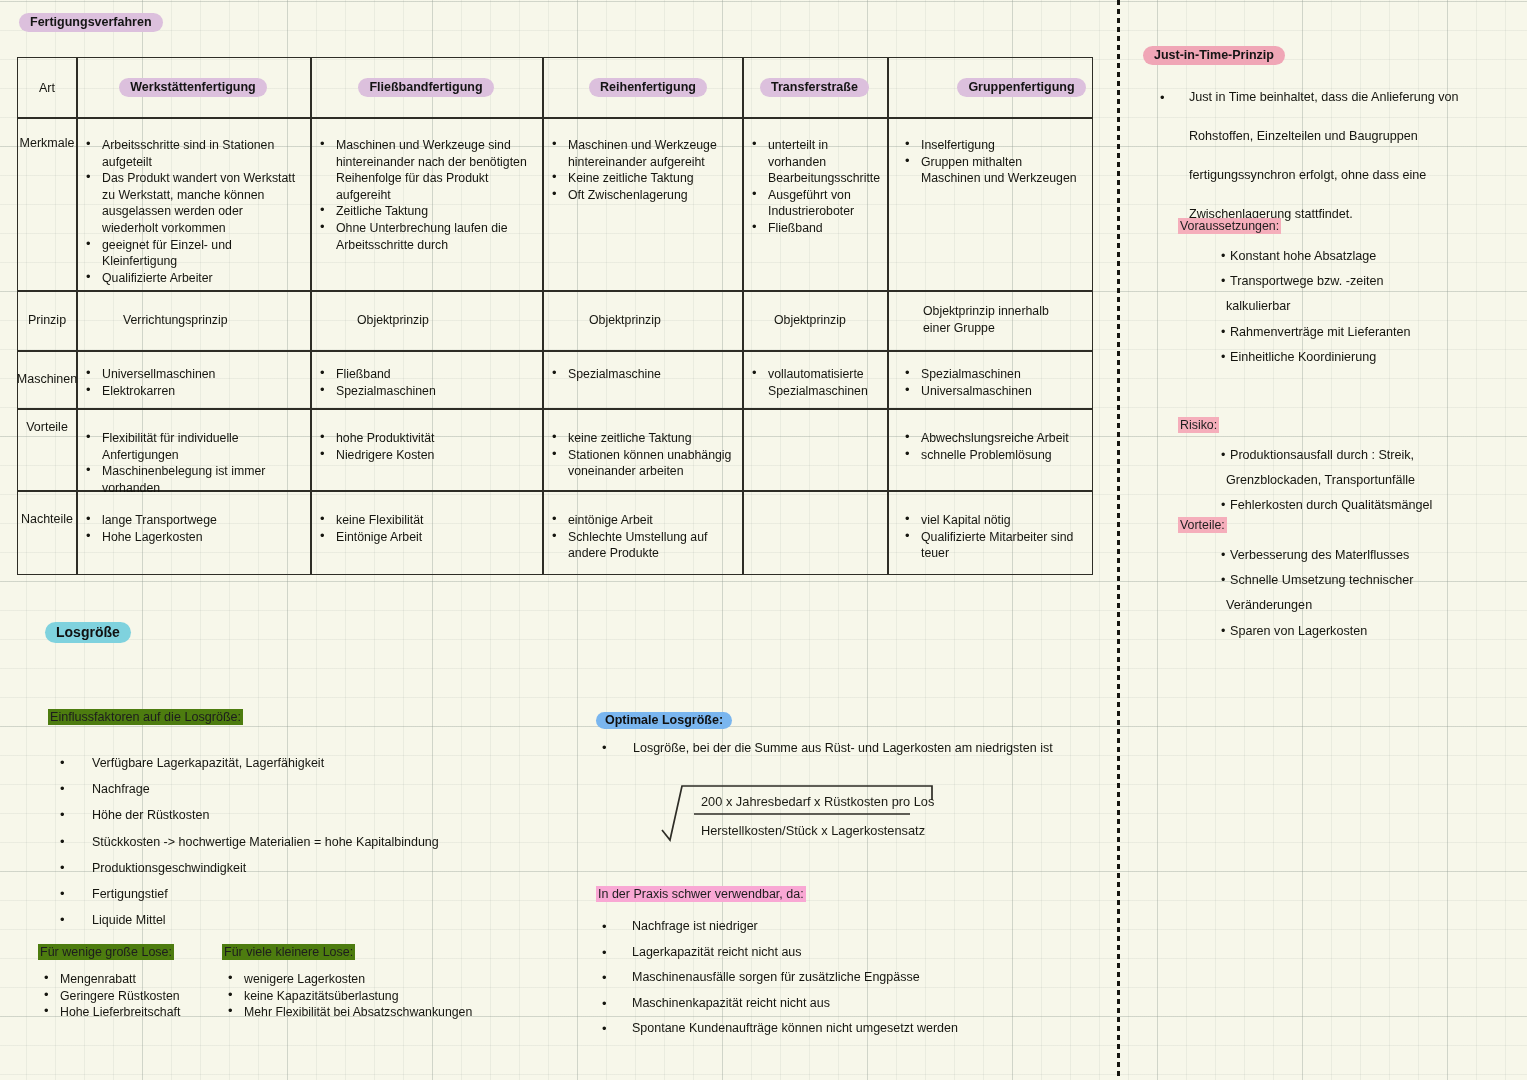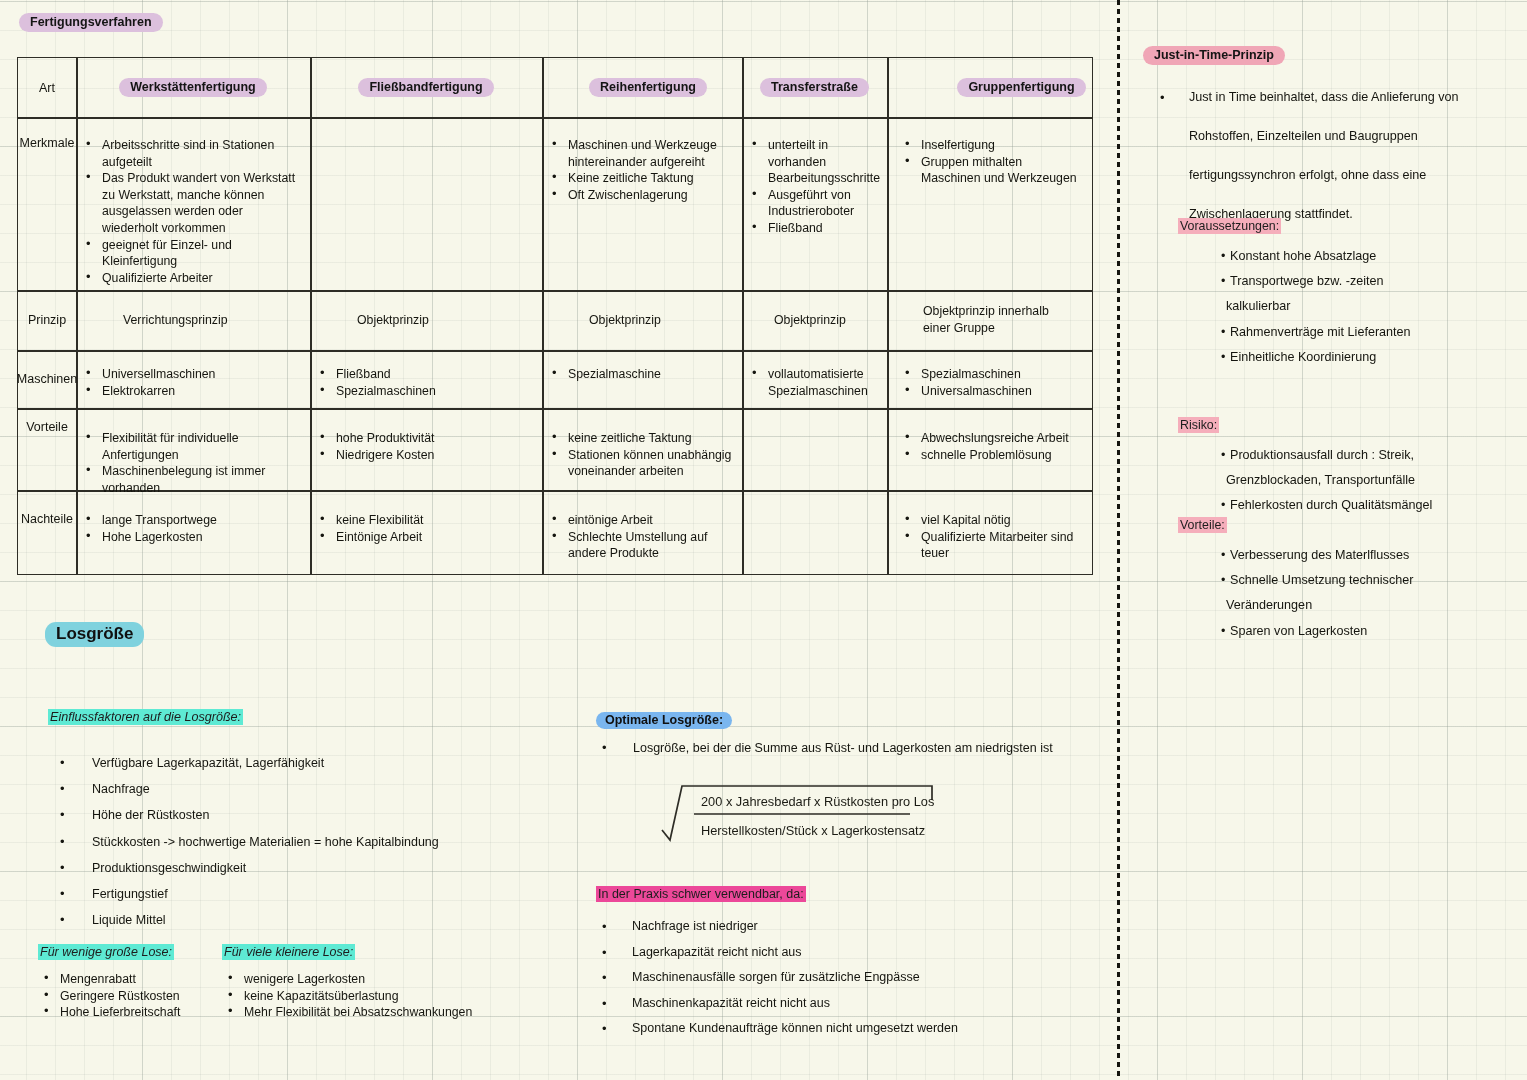--- a/index.html
+++ b/index.html
@@ -28,22 +28,22 @@
   
   .pill{
     display:inline-block;border-radius:11px;padding:2px 11px 3px;
     font-weight:bold;line-height:1.15;
   }
   .pill-purple{background:#dcc0dd;color:#141414;}
   .pill-teal{background:#7fd2de;color:#101010;}
   .pill-pink{background:#f0a6b6;color:#141414;}
   .pill-blue{background:#7ab6ef;color:#101010;}
   .hl{display:inline;padding:1px 2px;}
-  .hl-mint{background:#5eead4;font-style:italic;}
-  .hl-blue{background:#ec4899;}
+  .hl-mint{background:#4d7c0f;}
+  .hl-blue{background:#f9a8d4;}
   .hl-pink{background:#f5aebb;}
 
   
   #tbl{
     position:absolute;left:17px;top:57px;width:1076px;height:518px;
     border:1.6px solid #2e2d26;box-sizing:border-box;
   }
   .vline{position:absolute;top:0;bottom:0;width:1.6px;background:#2e2d26;}
   .hline{position:absolute;left:0;right:0;height:1.6px;background:#2e2d26;}
   .cell{position:absolute;box-sizing:border-box;}
@@ -61,21 +61,21 @@
   ul.b li{
     position:relative;padding-left:22px;font-size:12.3px;line-height:16.6px;
     margin-bottom:0;color:#15150f;
   }
   ul.b li:before{
     content:"•";position:absolute;left:6px;top:-1px;font-size:13px;color:#15150f;
   }
   .plain{font-size:12.3px;line-height:16.6px;color:#15150f;}
 
   
-  #losgroesse-pill{position:absolute;left:45px;top:622px;font-size:17px;}
+  #losgroesse-pill{position:absolute;left:45px;top:622px;font-size:14px;}
   #losgroesse-def{position:absolute;left:45px;top:652px;width:1020px;}
   #losgroesse-def li{font-size:12.4px;line-height:17px;padding-left:34px;}
   #losgroesse-def li:before{left:9px;}
 
   #einfluss{position:absolute;left:48px;top:710px;width:520px;}
   #einfluss .head{font-size:12.6px;}
   #einfluss ul{margin:26px 0 0 0;}
   #einfluss li{font-size:12.5px;line-height:26.2px;padding-left:44px;}
   #einfluss li:before{left:12px;top:0;}
 
@@ -190,20 +190,27 @@
 
     <div class="cell" style="left:0;top:59px;width:58px;height:173px;">
       <div class="rowlabel" style="align-items:flex-start;padding-top:19px;">Merkmale</div>
     </div>
     <div class="cell" style="left:58px;top:59px;width:234px;height:173px;padding:20px 8px 0 4px;">
       <ul class="b">
         <li>Arbeitsschritte sind in Stationen aufgeteilt</li>
         <li>Das Produkt wandert von Werkstatt zu Werkstatt, manche können ausgelassen werden oder wiederholt vorkommen</li>
         <li>geeignet für Einzel- und Kleinfertigung</li>
         <li>Qualifizierte Arbeiter</li>
+      </ul>
+    </div>
+    <div class="cell" style="left:292px;top:59px;width:232px;height:173px;padding:20px 8px 0 4px;">
+      <ul class="b">
+        <li>Maschinen und Werkzeuge sind hintereinander nach der benötigten Reihenfolge für das Produkt aufgereiht</li>
+        <li>Zeitliche Taktung</li>
+        <li>Ohne Unterbrechung laufen die Arbeitsschritte durch</li>
       </ul>
     </div>
     <div class="cell" style="left:524px;top:59px;width:200px;height:173px;padding:20px 8px 0 4px;">
       <ul class="b">
         <li>Maschinen und Werkzeuge hintereinander aufgereiht</li>
         <li>Keine zeitliche Taktung</li>
         <li>Oft Zwischenlagerung</li>
       </ul>
     </div>
     <div class="cell" style="left:724px;top:59px;width:145px;height:173px;padding:20px 6px 0 4px;">

